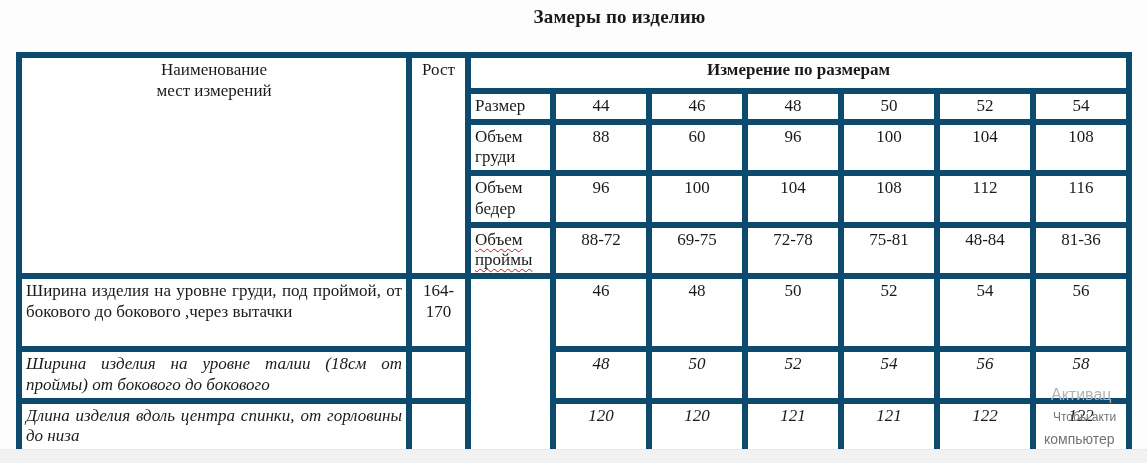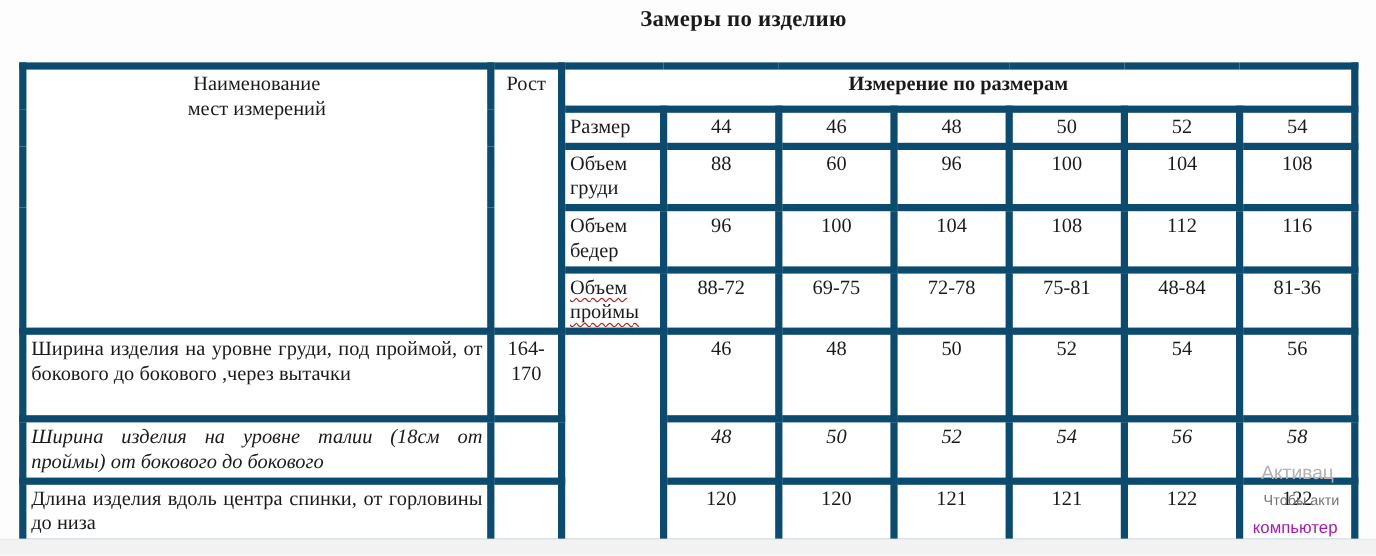--- a/index.html
+++ b/index.html
@@ -50,21 +50,21 @@
   col.c-lbl  { width: 85px; }
   col.c-sz   { width: 96px; }
 
   tr.r-meas  { height: 36px; }
   tr.r-size  { height: 29px; font-family: Liberation Serif, serif; }
   tr.r-chest { height: 51px; }
   tr.r-hips  { height: 45px; }
   tr.r-waist { height: 45px; }
   tr.r-b1    { height: 73px; }
   tr.r-b2    { height: 48px; font-style: italic; }
-  tr.r-b3    { height: 46px; }
+  tr.r-b3    { height: 46px; font-style: italic; }
 
   td.center-top { text-align: center; vertical-align: top; }
   td.name-head  { text-align: center; white-space: pre-line; }
   td.span-head  { text-align: center; vertical-align: middle; font-weight: bold; }
   td.lbl-cell   { text-align: left; }
   td.val-cell   { text-align: center; }
   td.name-cell  { text-align: justify; }
 
   .misspell {
     text-decoration-line: underline;
@@ -74,21 +74,21 @@
     text-underline-offset: 3px;
   }
 
   .watermark {
     position: absolute;
     font-family: "Liberation Sans", sans-serif;
     white-space: nowrap;
   }
   .wm-1 { left: 1051px; top: 386px; font-size: 16px; color: #b3b3b3; }
   .wm-2 { left: 1053px; top: 410px; font-size: 12px; color: #737373; }
-  .wm-3 { left: 1044px; top: 431px; font-size: 14px; color: #a21caf; }
+  .wm-3 { left: 1044px; top: 431px; font-size: 14px; color: #737373; }
 
   .bottom-bar {
     position: absolute;
     left: 0;
     top: 449px;
     width: 1147px;
     height: 14px;
     background: #f2f2f2;
     border-top: 1px solid #e9e9e9;
   }

